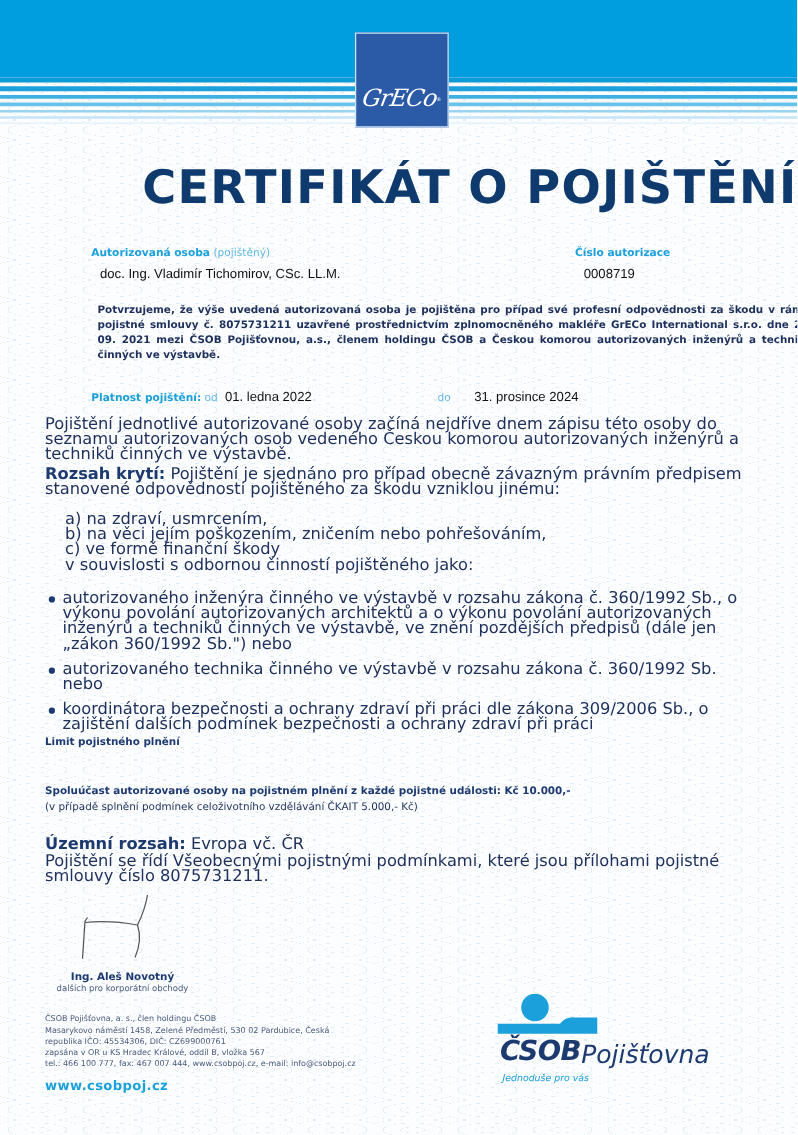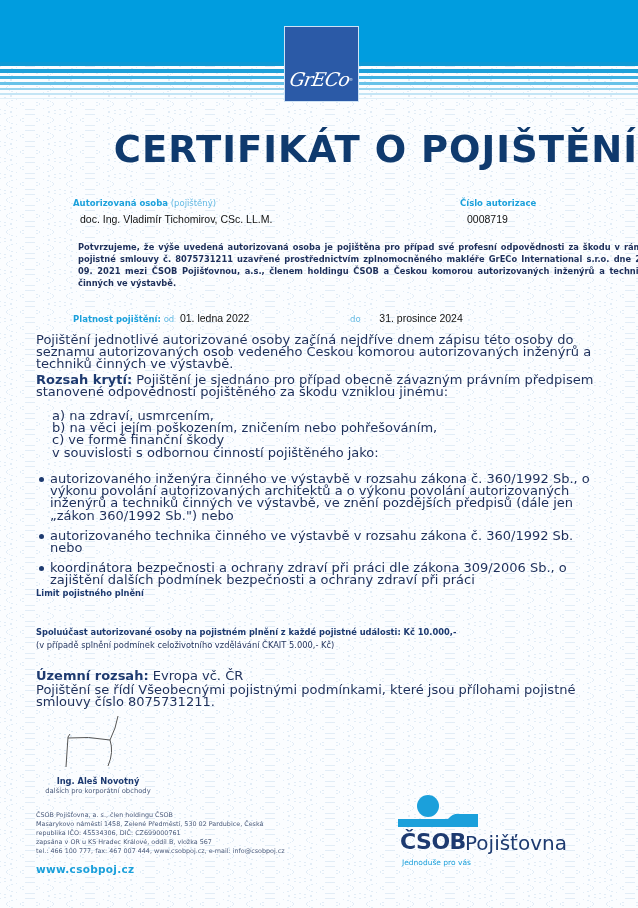--- a/index.html
+++ b/index.html
@@ -104,21 +104,21 @@
     .territory { left: 36px; top: 670px; width: 572px; }
     .governs { left: 36px; top: 684px; width: 572px; }
 
     .signature { left: 48px; top: 712px; width: 80px; height: 58px; }
     .signer-name { left: 48px; top: 776px; width: 100px; text-align: center; font-size: 8.3px; font-weight: bold; color: #1d3a70; }
     .signer-role { left: 36px; top: 787px; width: 124px; text-align: center; font-size: 6.8px; color: #4a5a7a; }
 
     .company-info { left: 36px; top: 811px; width: 290px; font-size: 6.4px; line-height: 9px; color: #4a5a7a; }
     .website { left: 36px; top: 863px; font-size: 10.5px; font-weight: bold; color: #1ba0db; letter-spacing: 0.3px; }
 
-    .csob-logo { left: 398px; top: 795px; width: 220px; height: 80px; }
+    .csob-logo { left: 398px; top: 795px; width: 220px; height: 80px; font-style: italic; }
     .csob-mark { position: absolute; left: 0; top: 0; width: 80px; height: 36px; }
     .csob-name { position: absolute; left: 2px; top: 34px; font-size: 22px; font-weight: bold; color: #1d3a70; letter-spacing: -0.5px; }
     .csob-sub { position: absolute; left: 67px; top: 36px; font-size: 20px; color: #1d3a70; }
     .csob-tagline { position: absolute; left: 4px; top: 63px; font-size: 7.5px; color: #1ba0db; }
   </style>
 </head>
 <body>
 
 <div class="page">
 

